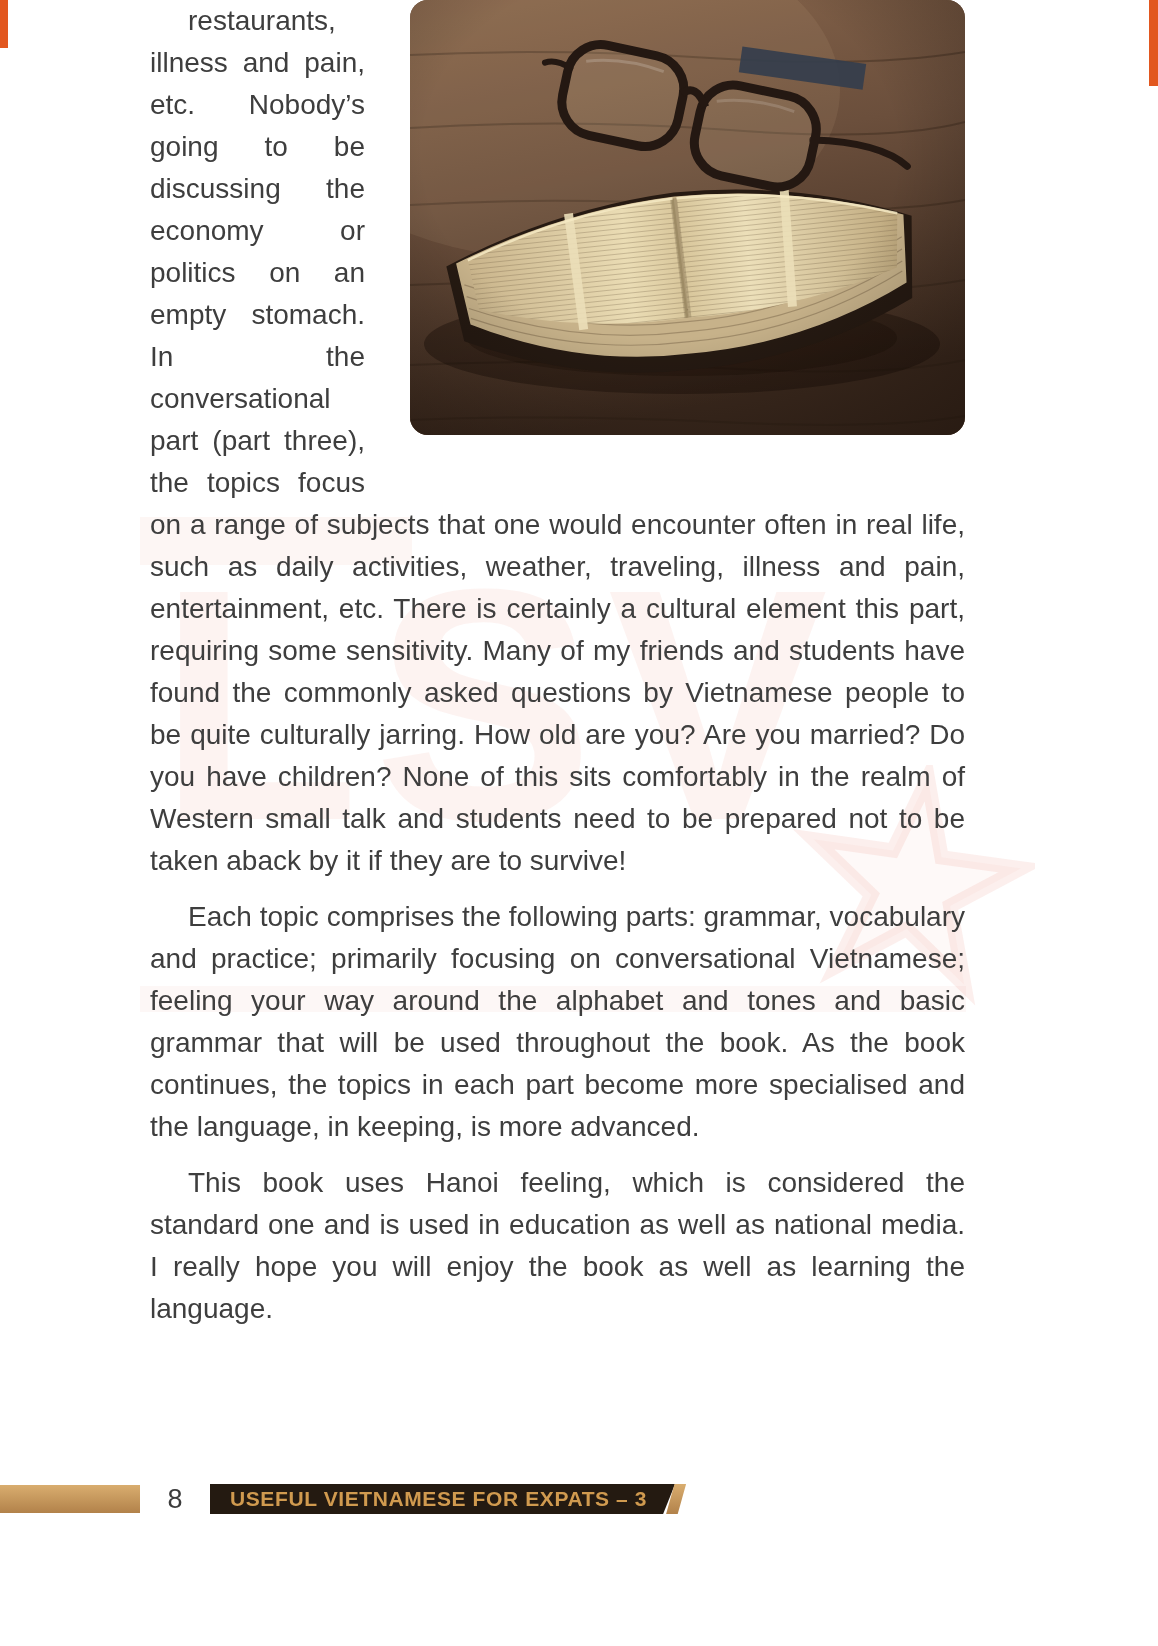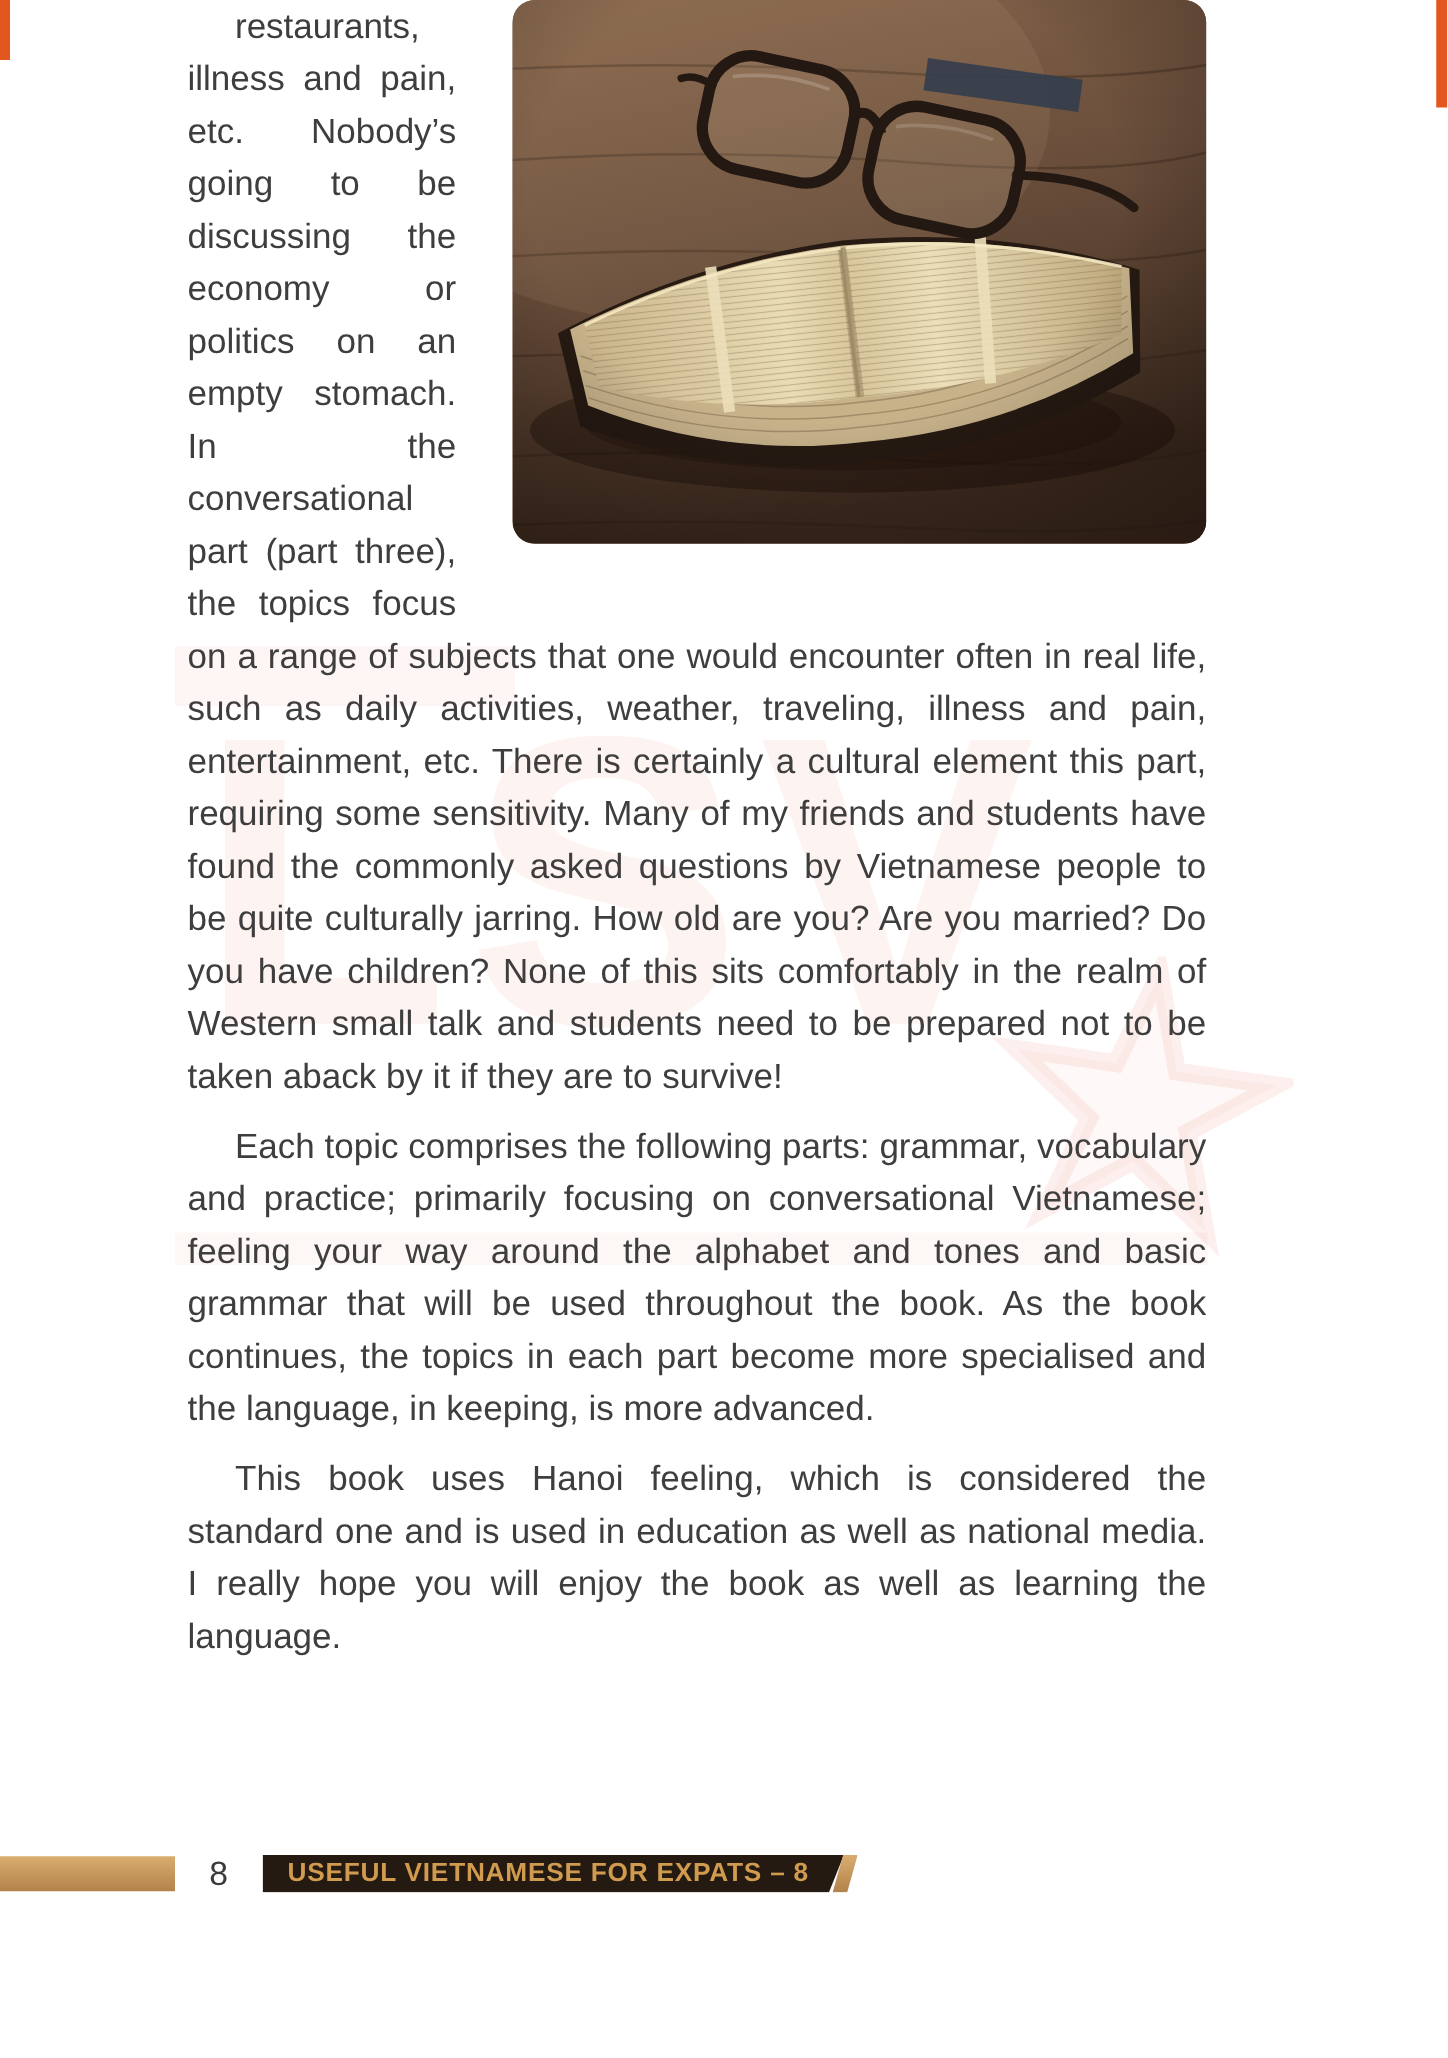--- a/index.html
+++ b/index.html
@@ -163,18 +163,18 @@
 
     <p class="para">restaurants, illness and pain, etc. Nobody’s going to be discussing the economy or politics on an empty stomach. In the conversational part (part three), the topics focus on a range of subjects that one would encounter often in real life, such as daily activities, weather, traveling, illness and pain, entertainment, etc. There is certainly a cultural element this part, requiring some sensitivity. Many of my friends and students have found the commonly asked questions by Vietnamese people to be quite culturally jarring. How old are you? Are you married? Do you have children? None of this sits comfortably in the realm of Western small talk and students need to be prepared not to be taken aback by it if they are to survive!</p>
     <p class="para">Each topic comprises the following parts: grammar, vocabulary and practice; primarily focusing on conversational Vietnamese; feeling your way around the alphabet and tones and basic grammar that will be used throughout the book. As the book continues, the topics in each part become more specialised and the language, in keeping, is more advanced.</p>
     <p class="para">This book uses Hanoi feeling, which is considered the standard one and is used in education as well as national media. I really hope you will enjoy the book as well as learning the language.</p>
   </div>
 
   <div class="footer">
     <div class="footer-gold"></div>
     <div class="footer-num">8</div>
     <div class="footer-titlewrap">
-      <div class="footer-title">USEFUL VIETNAMESE FOR EXPATS – 8</div>
+      <div class="footer-title">USEFUL VIETNAMESE FOR EXPATS – 3</div>
       <div class="footer-cap"></div>
     </div>
   </div>
 
 </div>
 
 </body></html>

